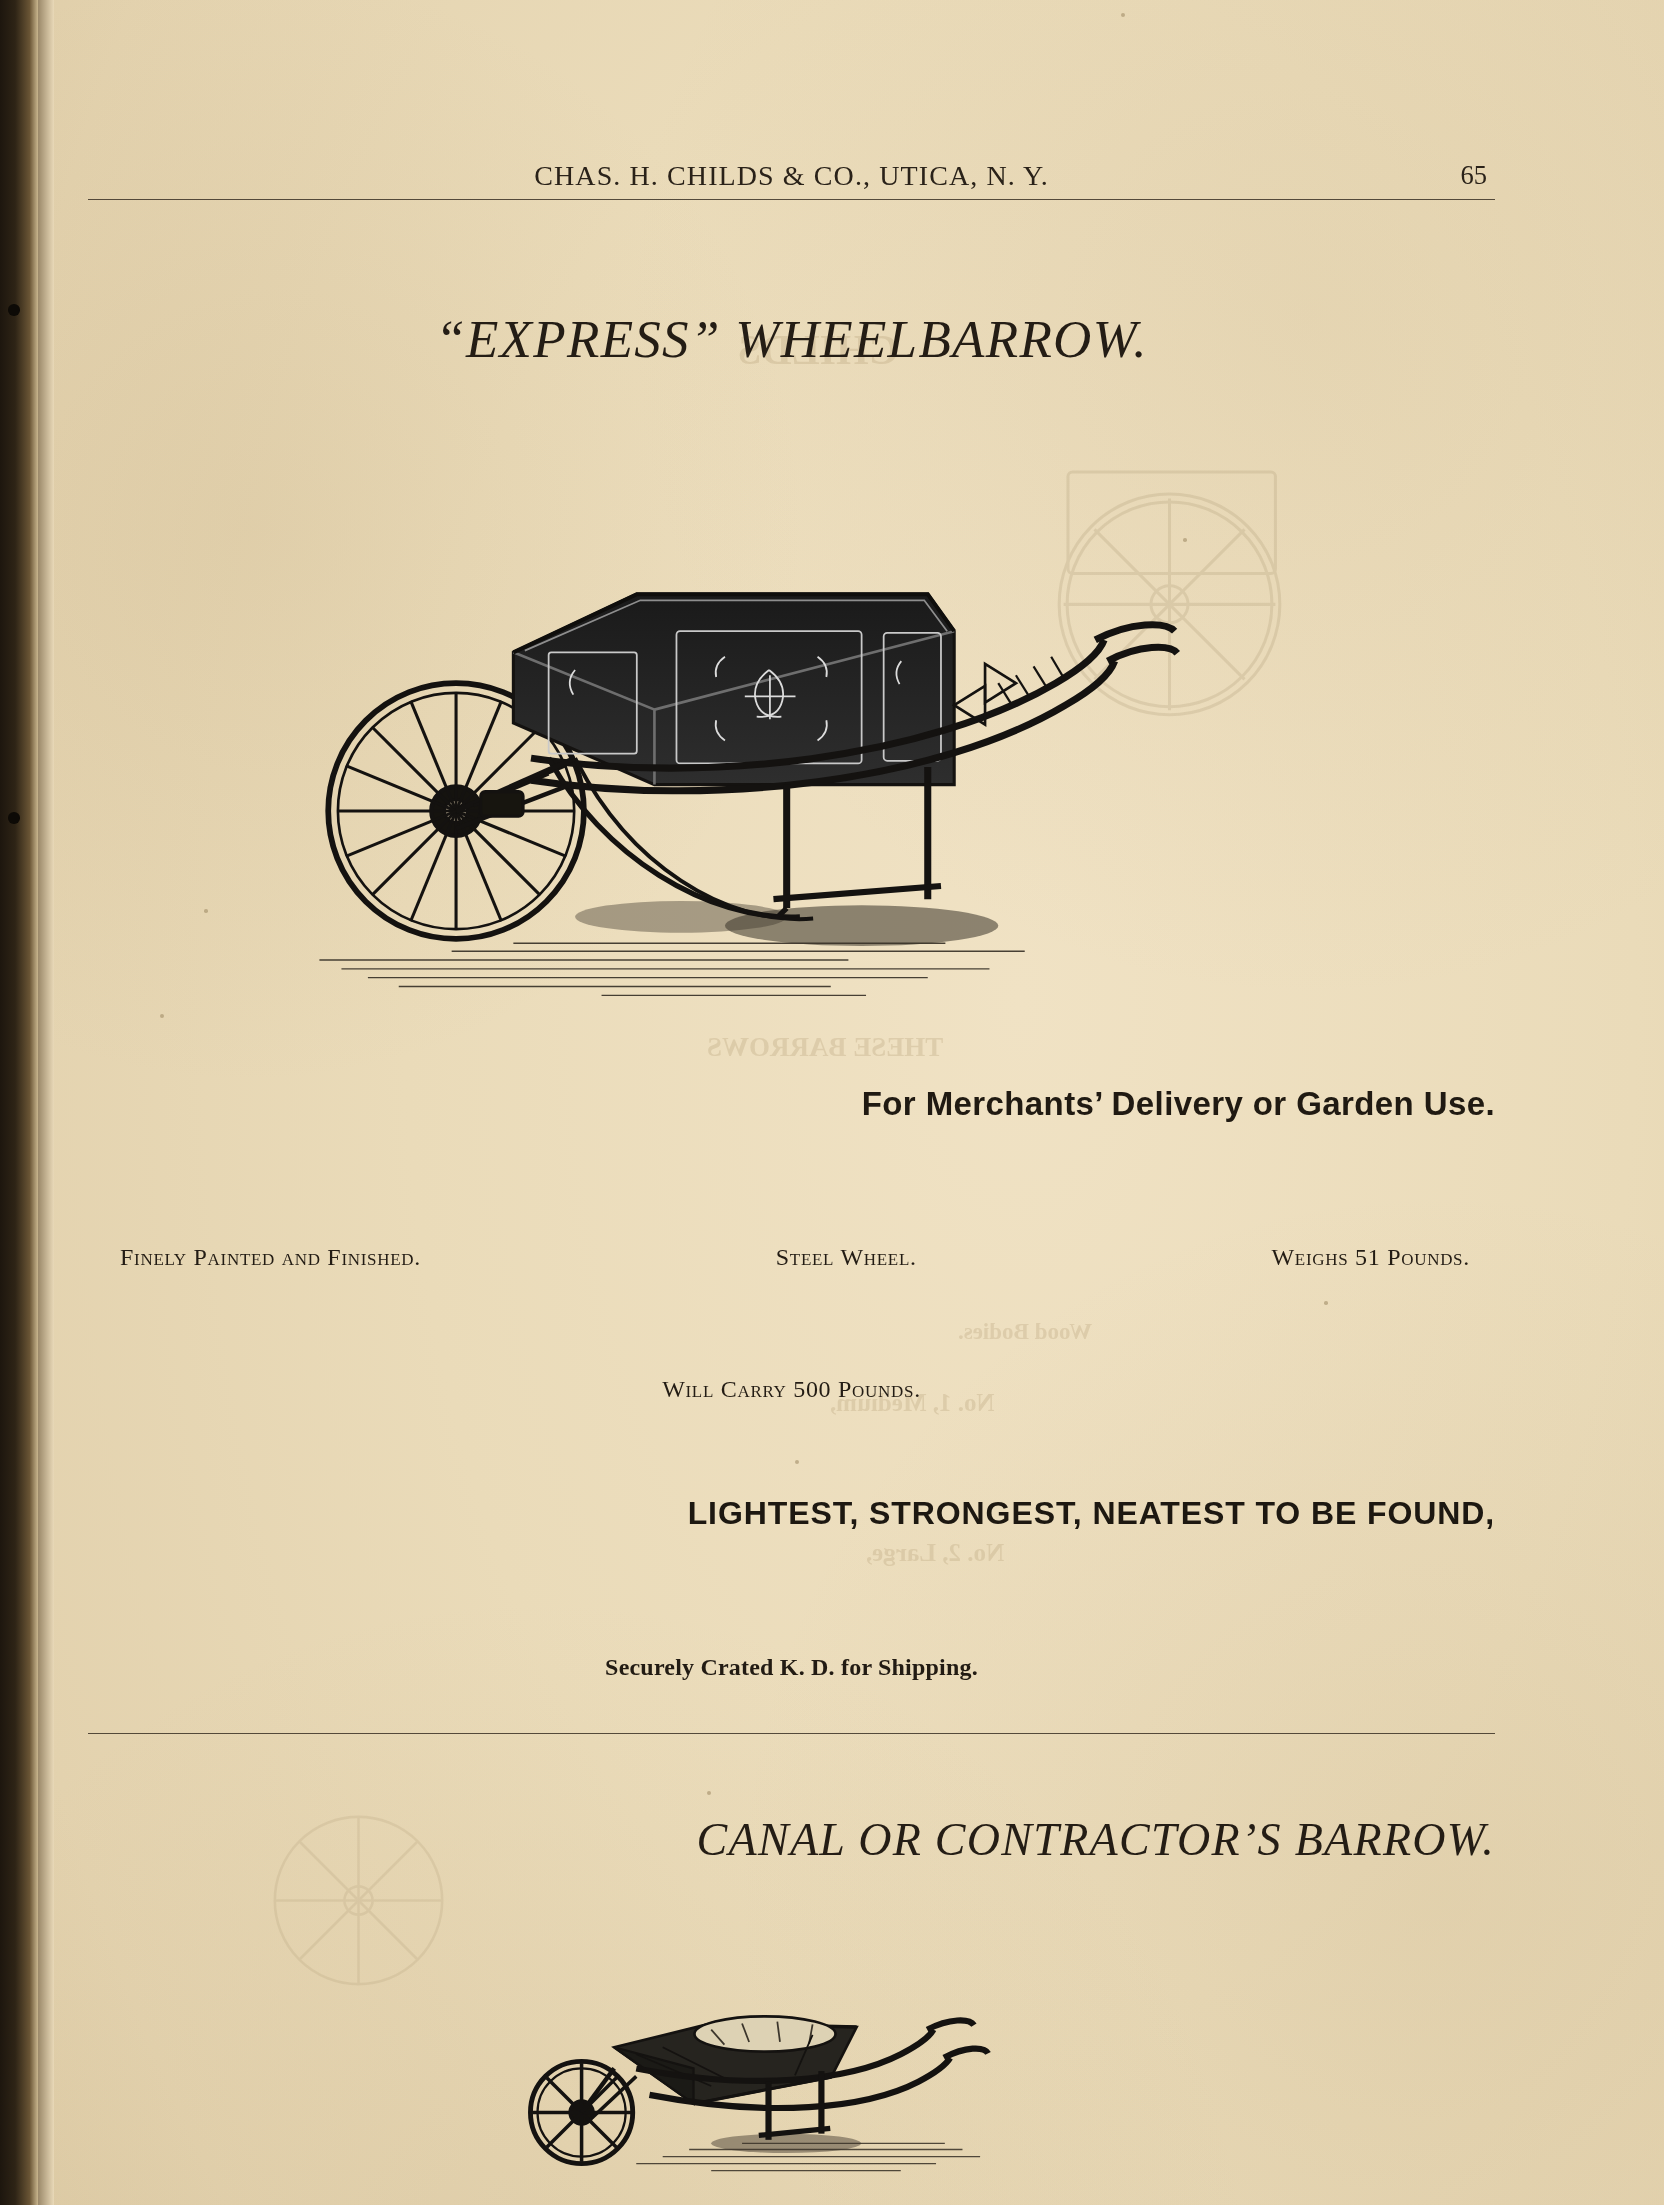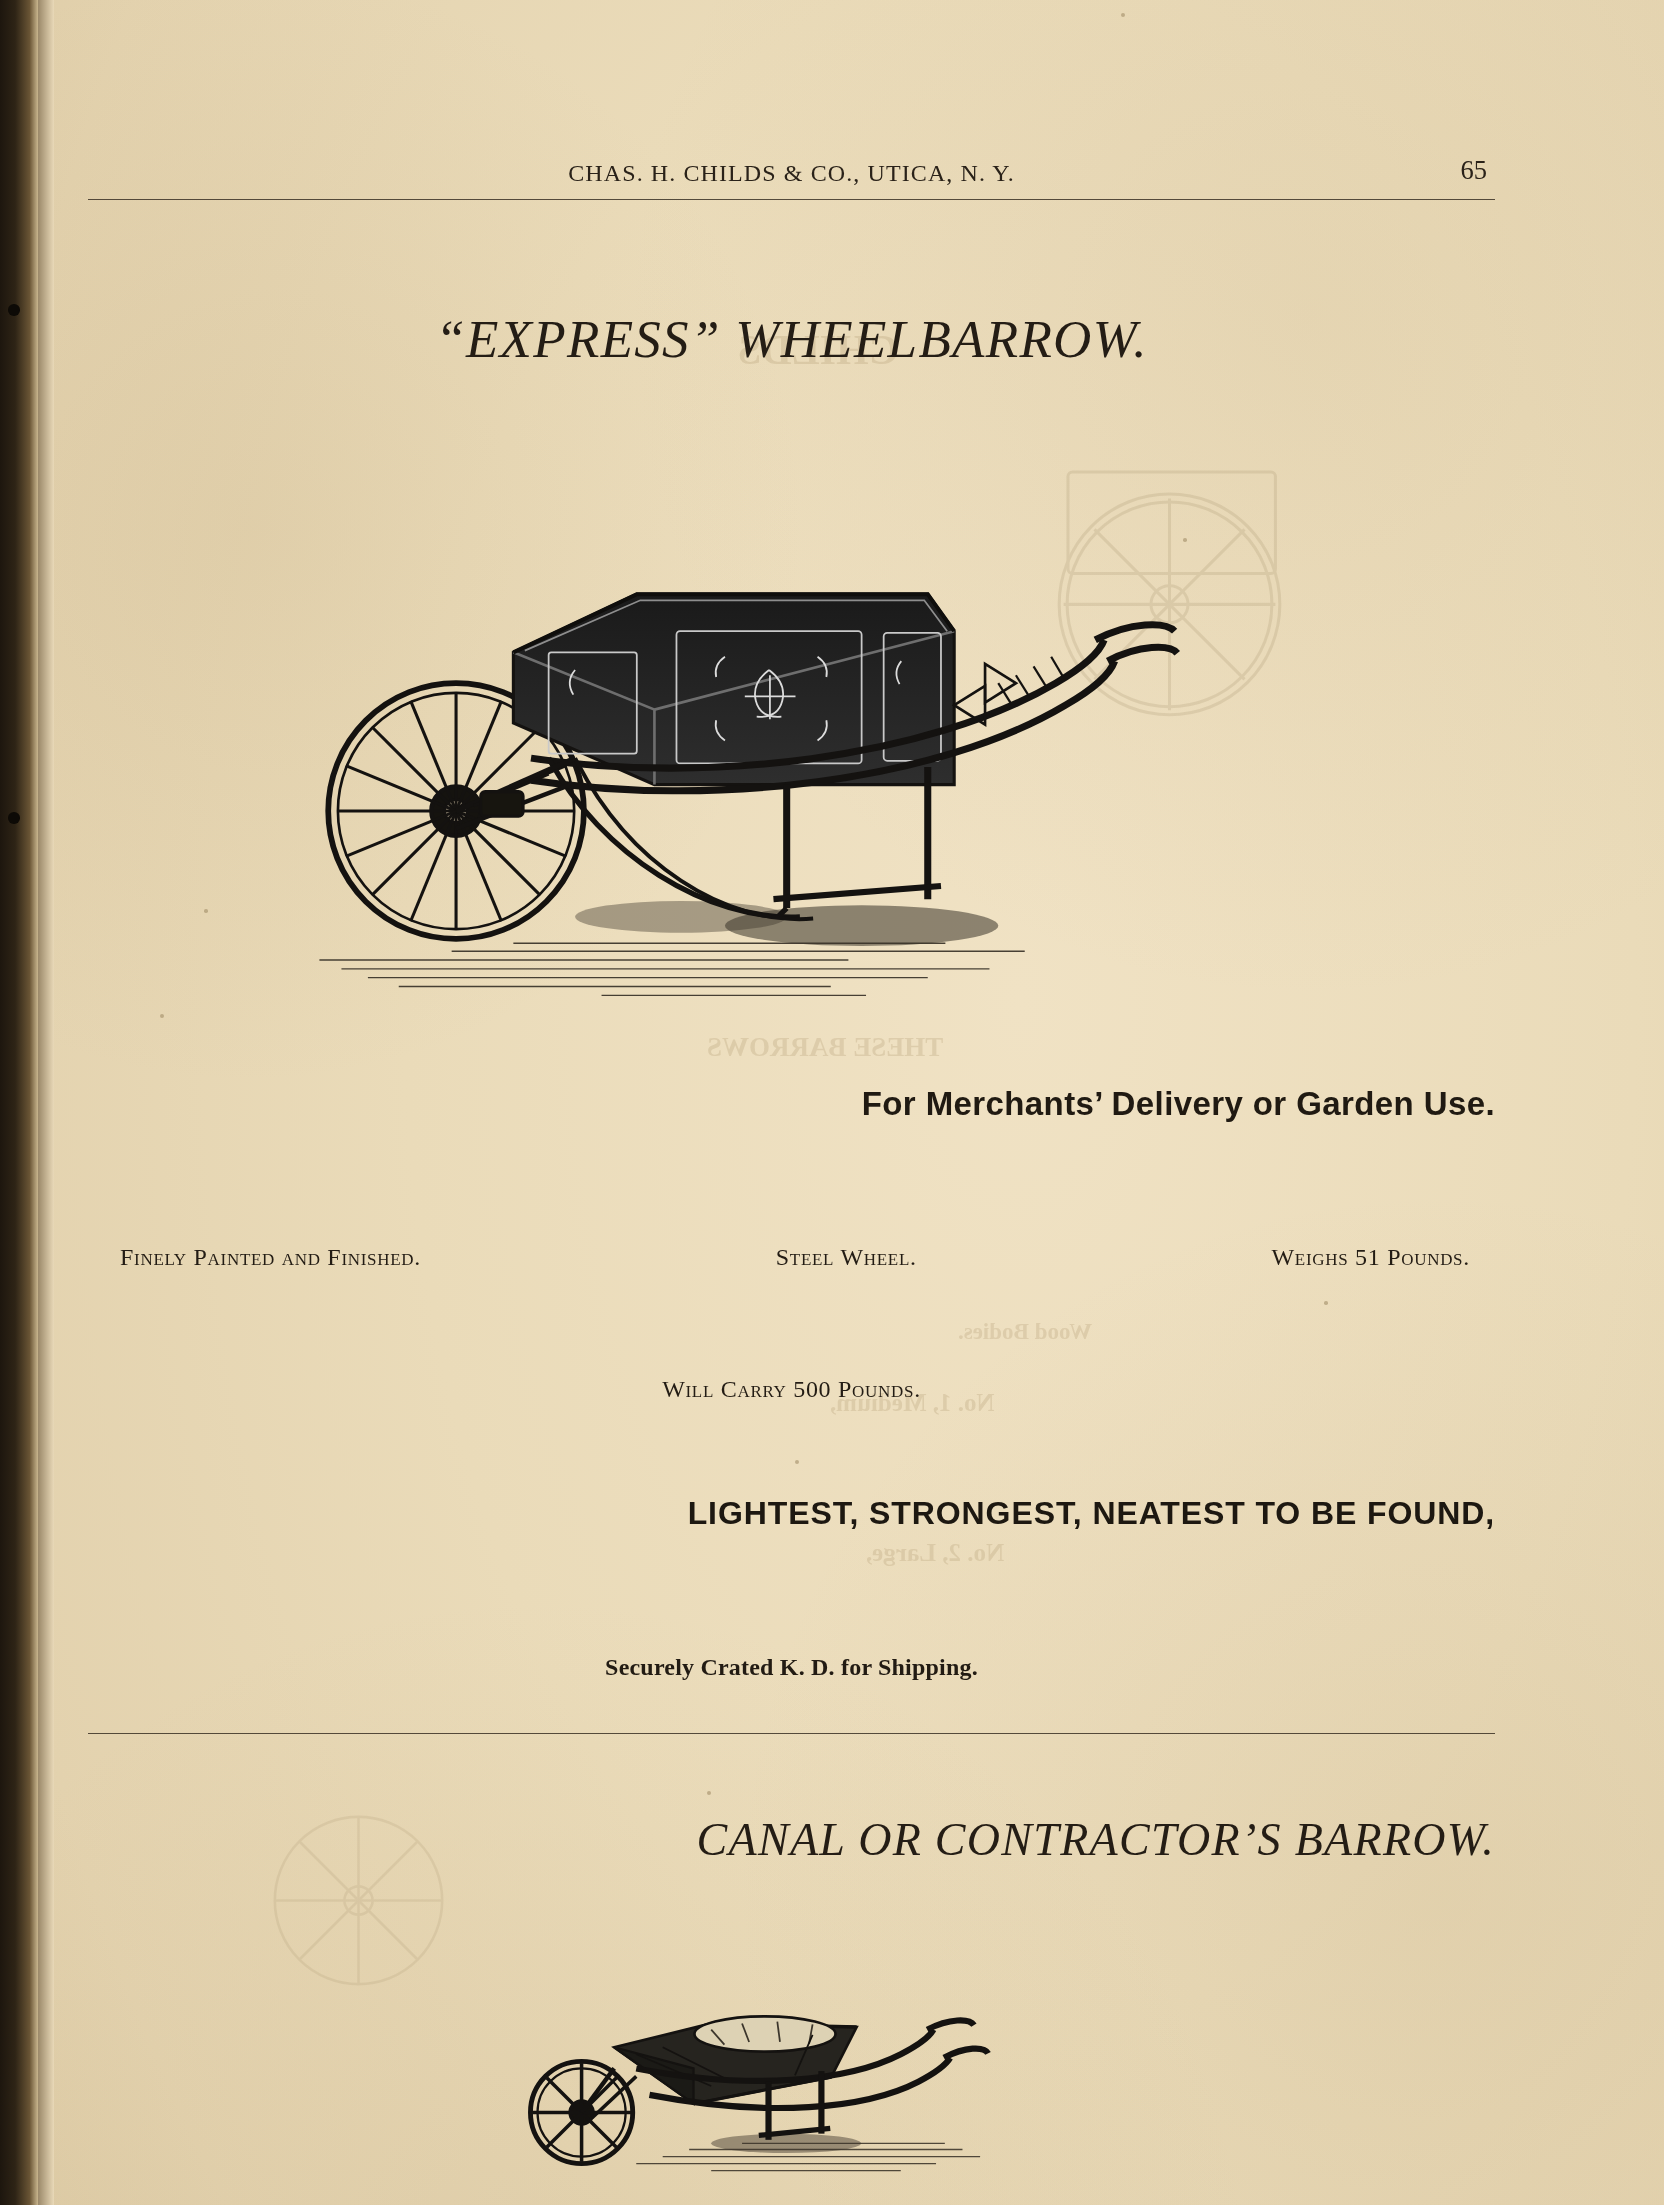--- a/index.html
+++ b/index.html
@@ -82,21 +82,21 @@
     display: flex;
     align-items: baseline;
     justify-content: center;
     position: relative;
     width: 1407px;
     left: 34px;
     top: 160px;
     position: absolute;
   }
   .running-head .rh-text {
-    font-size: 24px;
+    font-size: 28px;
     letter-spacing: 1.1px;
     color: #2a2219;
     font-family: "Liberation Serif", serif;
   }
   .running-head .rh-page {
     position: absolute;
     right: 8px;
     bottom: 0.9px;
     font-size: 26.5px;
     color: #2a2219;

